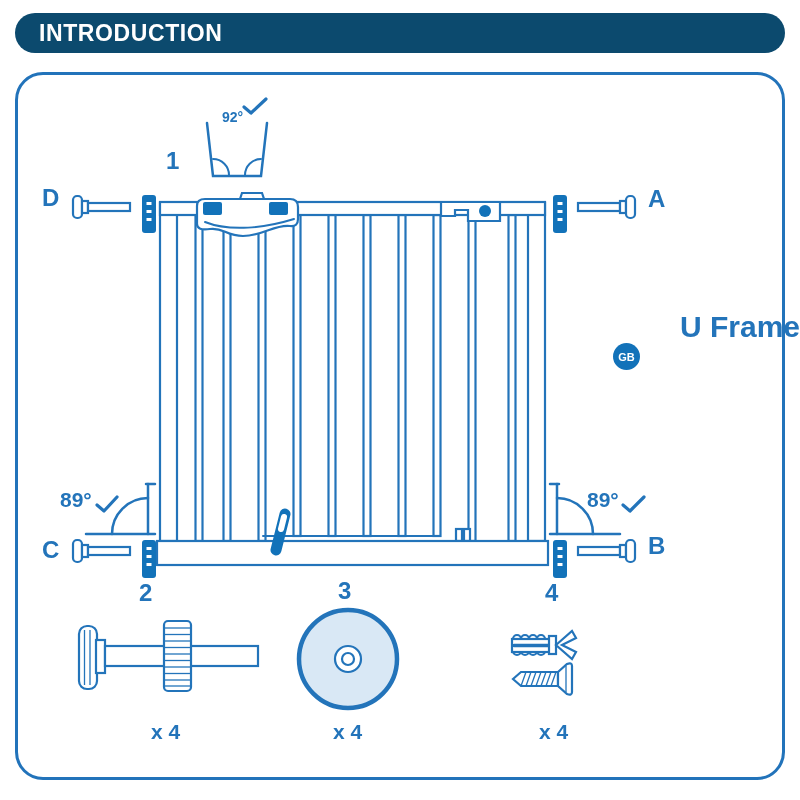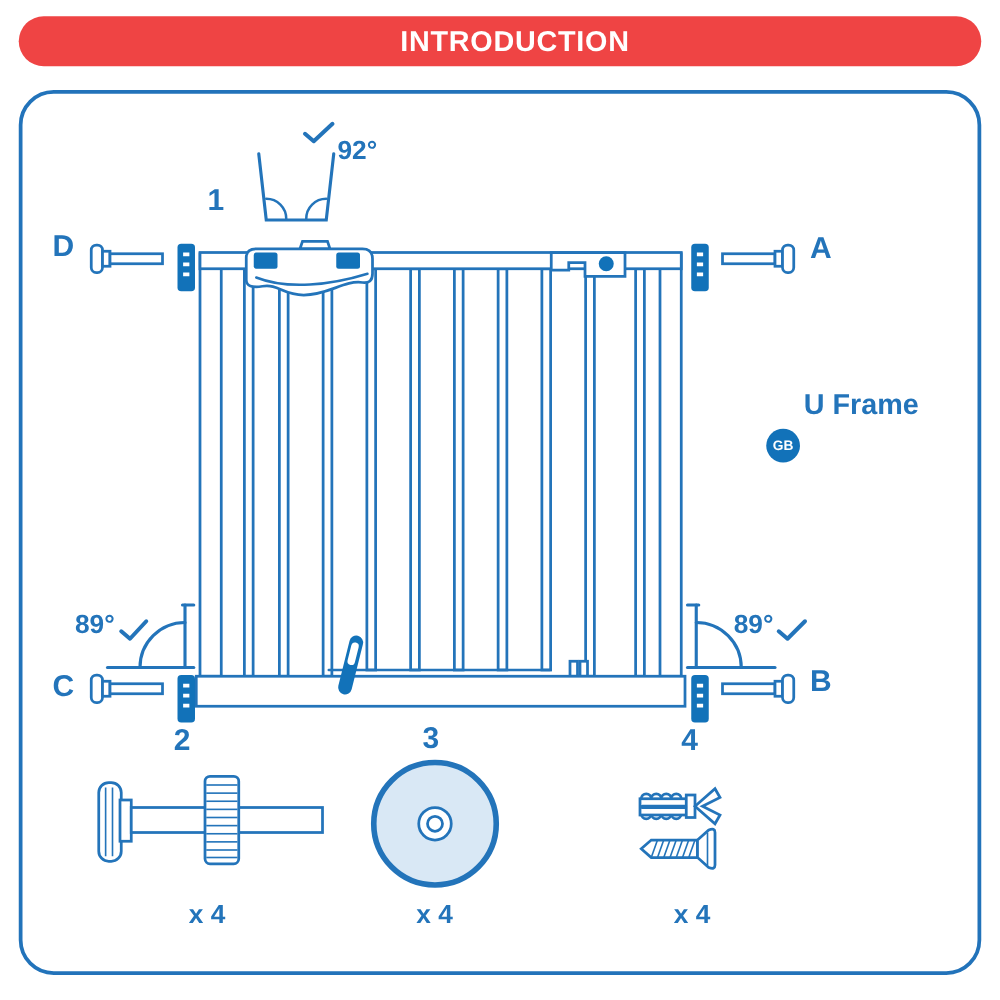--- a/index.html
+++ b/index.html
@@ -2,22 +2,22 @@
 <html><head>
 <meta charset="utf-8">
 <style>
   html,body { margin:0; padding:0; background:#ffffff; }
   .page {
     position:relative; width:800px; height:800px; background:#ffffff;
     font-family:"Liberation Sans", sans-serif; overflow:hidden;
   }
   .header {
     position:absolute; left:15px; top:13px; right:15px; height:40px;
-    background:#ef4444; border-radius:20px;
-    display:flex; align-items:center; padding-left:24px; box-sizing:border-box;justify-content:center;
+    background:#0c4a6e; border-radius:20px;
+    display:flex; align-items:center; padding-left:24px; box-sizing:border-box;
   }
   .header-title {
     color:#ffffff; font-weight:bold; font-size:23px; letter-spacing:0.6px;
   }
   .panel {
     position:absolute; left:15px; top:72px; width:770px; height:708px;
     border:3px solid #2273ba; border-radius:28px; box-sizing:border-box;
     background:#ffffff;
   }
   svg.art { position:absolute; left:0; top:0; }
@@ -211,30 +211,30 @@
         <line class="thin" x1="541" y1="672" x2="536" y2="686"></line>
         <line class="thin" x1="546" y1="672" x2="541" y2="686"></line>
         <line class="thin" x1="551" y1="672" x2="546" y2="686"></line>
         <line class="thin" x1="556" y1="672" x2="551" y2="686"></line>
         <path class="fw" d="M558 672 L567 664 Q572 662 572 666 L572 692 Q572 696 567 694 L558 686 Z"></path>
         <line class="thin" x1="566" y1="666" x2="566" y2="692"></line>
       </g>
     </g>
   </svg>
 
-  <div class="lbl" style="left:222px; top:110px; font-size:21px;margin-left:48px;">92°</div>
+  <div class="lbl" style="left:222px; top:110px; font-size:14px;">92°</div>
   <div class="lbl" style="left:166px; top:149px; font-size:24px;">1</div>
 
   <div class="lbl" style="left:42px;  top:186px; font-size:24px;">D</div>
   <div class="lbl" style="left:648px; top:187px; font-size:24px;">A</div>
 
   <div class="badge">
     <span>GB</span>
   </div>
-  <div class="lbl" style="left:643px; top:312px; font-size:23px;">U Frame</div>
+  <div class="lbl" style="left:680px; top:312px; font-size:30px;">U Frame</div>
 
   <div class="lbl" style="left:60px;  top:489px; font-size:21px;">89°</div>
   <div class="lbl" style="left:587px; top:489px; font-size:21px;">89°</div>
 
   <div class="lbl" style="left:42px;  top:538px; font-size:24px;">C</div>
   <div class="lbl" style="left:648px; top:534px; font-size:24px;">B</div>
 
   <div class="lbl" style="left:139px; top:581px; font-size:24px;">2</div>
   <div class="lbl" style="left:338px; top:579px; font-size:24px;">3</div>
   <div class="lbl" style="left:545px; top:581px; font-size:24px;">4</div>

